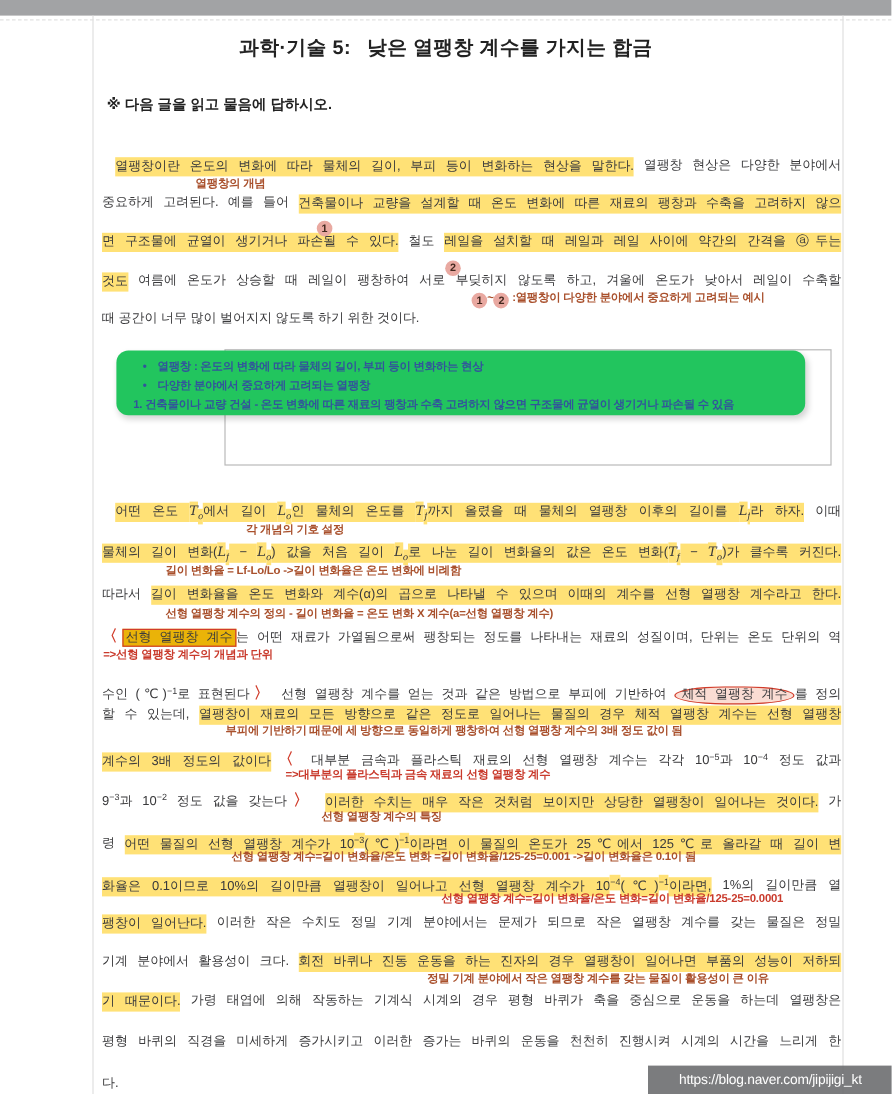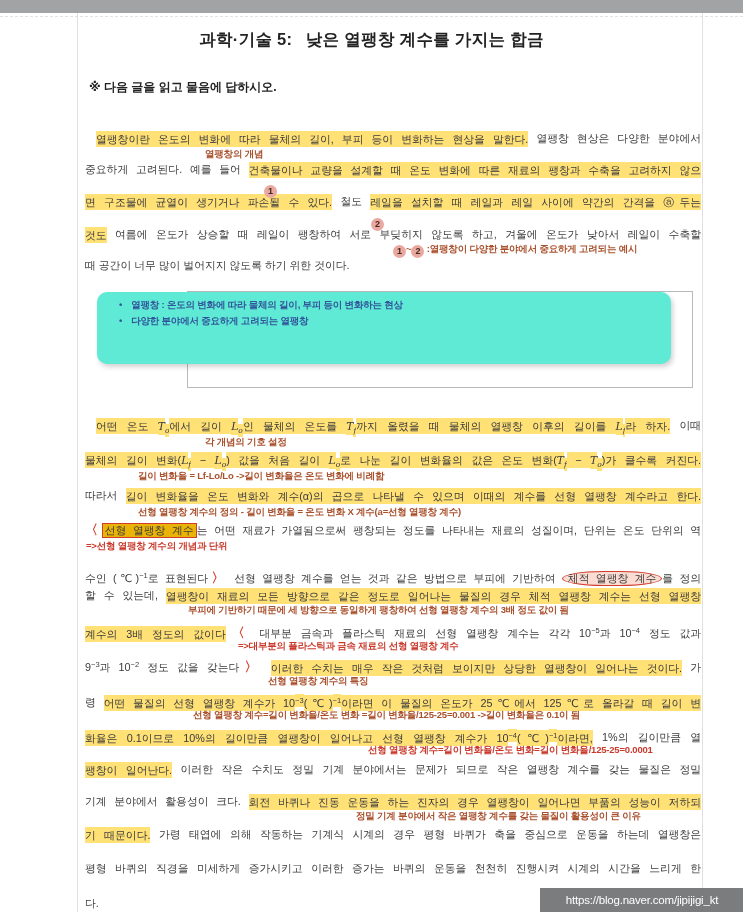--- a/index.html
+++ b/index.html
@@ -38,22 +38,22 @@
 
   
   .bdw{position:absolute;}
   .bd{display:inline-block;width:13px;height:13px;border-radius:50%;background:#e9a9a1;
       color:#43281f;font-size:9px;font-weight:bold;line-height:13px;text-align:center;
       vertical-align:-2px;}
 
   
   .outline-box{position:absolute;left:187px;top:291px;width:504px;height:95px;
       border:1px solid #b9b9b9;background:#fff;}
-  .summary-box{position:absolute;left:97px;top:292px;width:574px;height:72px;
-      background:#5eead4;border-radius:10px;box-shadow:2px 3px 5px rgba(0,0,0,.18);}
+  .summary-box{position:absolute;left:97px;top:292px;width:574px;height:54px;
+      background:#22c55e;border-radius:10px;box-shadow:2px 3px 5px rgba(0,0,0,.18);}
   .sbl{position:absolute;left:14px;font-size:9.5px;font-weight:bold;color:#32549b;
       white-space:nowrap;letter-spacing:-.2px;}
   .sbl.bullet{left:22px;}
 
   .watermark{position:absolute;left:540px;top:888px;width:204px;height:24px;
       background:rgba(105,106,108,.88);color:#fff;font-size:11.5px;
       display:flex;align-items:center;justify-content:center;letter-spacing:-.2px;text-align:right;}
 </style>
 </head>
 <body>
@@ -63,20 +63,21 @@
 <div class="pb left"></div>
 <div class="pb right"></div>
 
 <div class="doc-title">과학·기술 5:  낮은 열팽창 계수를 가지는 합금</div>
 <div class="instruction">※ 다음 글을 읽고 물음에 답하시오.</div>
 
 <div class="outline-box"></div>
 <div class="summary-box">
     <div class="sbl bullet" style="top: 7px;"><span>•  열팽창 : 온도의 변화에 따라 물체의 길이, 부피 등이 변화하는 현상</span></div>
     <div class="sbl bullet" style="top: 23px;"><span>•  다양한 분야에서 중요하게 고려되는 열팽창</span></div>
+    <div class="sbl" style="top: 39px;"><span>1. 건축물이나 교량 건설 - 온도 변화에 따른 재료의 팽창과 수축 고려하지 않으면 구조물에 균열이 생기거나 파손될 수 있음</span></div>
   </div>
 
 <div>
     <div class="tl ind" style="top: 131px;"><span class="hl">열팽창이란 온도의 변화에 따라 물체의 길이, 부피 등이 변화하는 현상을 말한다.</span><span> 열팽창 현상은 다양한 분야에서</span></div>
     <div class="tl" style="top: 162px;"><span>중요하게 고려된다. 예를 들어 </span><span class="hl">건축물이나 교량을 설계할 때 온도 변화에 따른 재료의 팽창과 수축을 고려하지 않으</span></div>
     <div class="tl" style="top: 194px;"><span class="hl">면 구조물에 균열이 생기거나 파손될 수 있다.</span><span> 철도 </span><span class="hl">레일을 설치할 때 레일과 레일 사이에 약간의 간격을 ⓐ두는</span></div>
     <div class="tl" style="top: 227px;"><span class="hl">것도</span><span> 여름에 온도가 상승할 때 레일이 팽창하여 서로 부딪히지 않도록 하고, 겨울에 온도가 낮아서 레일이 수축할</span></div>
     <div class="tl nj" style="top: 258px;"><span>때 공간이 너무 많이 벌어지지 않도록 하기 위한 것이다.</span></div>
     <div class="tl ind" style="top: 418px;"><span class="hl">어떤 온도 </span><span class="hl m">T</span><span class="hl m sub">o</span><span class="hl">에서 길이 </span><span class="hl m">L</span><span class="hl m sub">o</span><span class="hl">인 물체의 온도를 </span><span class="hl m">T</span><span class="hl m sub">f</span><span class="hl">까지 올렸을 때 물체의 열팽창 이후의 길이를 </span><span class="hl m">L</span><span class="hl m sub">f</span><span class="hl">라 하자.</span><span> 이때</span></div>
     <div class="tl" style="top: 452px;"><span class="hl">물체의 길이 변화(</span><span class="hl m">L</span><span class="hl m sub">f</span><span class="hl"> − </span><span class="hl m">L</span><span class="hl m sub">o</span><span class="hl">) 값을 처음 길이 </span><span class="hl m">L</span><span class="hl m sub">o</span><span class="hl">로 나눈 길이 변화율의 값은 온도 변화(</span><span class="hl m">T</span><span class="hl m sub">f</span><span class="hl"> − </span><span class="hl m">T</span><span class="hl m sub">o</span><span class="hl">)가 클수록 커진다.</span></div>
@@ -86,21 +87,21 @@
     <div class="tl" style="top: 588px;"><span>할 수 있는데, </span><span class="hl">열팽창이 재료의 모든 방향으로 같은 정도로 일어나는 물질의 경우 체적 열팽창 계수는 선형 열팽창</span></div>
     <div class="tl" style="top: 623px;"><span class="hl">계수의 3배 정도의 값이다</span><span class="rk">〈</span><span> 대부분 금속과 플라스틱 재료의 선형 열팽창 계수는 각각 10</span><span class="sup">−5</span><span>과 10</span><span class="sup">−4</span><span> 정도 값과</span></div>
     <div class="tl" style="top: 657px;"><span>9</span><span class="sup">−3</span><span>과 10</span><span class="sup">−2</span><span> 정도 값을 갖는다</span><span class="rk">〉</span><span> </span><span class="hl">이러한 수치는 매우 작은 것처럼 보이지만 상당한 열팽창이 일어나는 것이다.</span><span> 가</span></div>
     <div class="tl" style="top: 692px;"><span>령 </span><span class="hl">어떤 물질의 선형 열팽창 계수가 10</span><span class="hl sup">−3</span><span class="hl">(℃)</span><span class="hl sup">−1</span><span class="hl">이라면 이 물질의 온도가 25℃에서 125℃로 올라갈 때 길이 변</span></div>
     <div class="tl" style="top: 727px;"><span class="hl">화율은 0.1이므로 10%의 길이만큼 열팽창이 일어나고 선형 열팽창 계수가 10</span><span class="hl sup">−4</span><span class="hl">(℃)</span><span class="hl sup">−1</span><span class="hl">이라면,</span><span> 1%의 길이만큼 열</span></div>
     <div class="tl" style="top: 762px;"><span class="hl">팽창이 일어난다.</span><span> 이러한 작은 수치도 정밀 기계 분야에서는 문제가 되므로 작은 열팽창 계수를 갖는 물질은 정밀</span></div>
     <div class="tl" style="top: 794px;"><span>기계 분야에서 활용성이 크다. </span><span class="hl">회전 바퀴나 진동 운동을 하는 진자의 경우 열팽창이 일어나면 부품의 성능이 저하되</span></div>
     <div class="tl" style="top: 827px;"><span class="hl">기 때문이다.</span><span> 가령 태엽에 의해 작동하는 기계식 시계의 경우 평형 바퀴가 축을 중심으로 운동을 하는데 열팽창은</span></div>
     <div class="tl" style="top: 861px;"><span>평형 바퀴의 직경을 미세하게 증가시키고 이러한 증가는 바퀴의 운동을 천천히 진행시켜 시계의 시간을 느리게 한</span></div>
     <div class="tl nj" style="top: 896px;"><span>다.</span></div>
-    <div class="ann" style="top: 148px; left: 163px; margin-left: 42px;"><span>열팽창의 개념</span></div>
+    <div class="ann" style="top: 148px; left: 163px;"><span>열팽창의 개념</span></div>
     <div class="ann" style="top: 243px; left: 393px;"><span class="bd">1</span><span>~</span><span class="bd">2</span><span> :열팽창이 다양한 분야에서 중요하게 고려되는 예시</span></div>
     <div class="ann" style="top: 436px; left: 205px;"><span>각 개념의 기호 설정</span></div>
     <div class="ann" style="top: 470px; left: 138px;"><span>길이 변화율 = Lf-Lo/Lo -&gt;길이 변화율은 온도 변화에 비례함</span></div>
     <div class="ann" style="top: 506px; left: 138px;"><span>선형 열팽창 계수의 정의 - 길이 변화율 = 온도 변화 X 계수(a=선형 열팽창 계수)</span></div>
     <div class="ann red" style="top: 540px; left: 86px;"><span>=&gt;선형 열팽창 계수의 개념과 단위</span></div>
     <div class="ann" style="top: 604px; left: 188px; text-align: right;"><span>부피에 기반하기 때문에 세 방향으로 동일하게 팽창하여 선형 열팽창 계수의 3배 정도 값이 됨</span></div>
     <div class="ann red" style="top: 640px; left: 238px;"><span>=&gt;대부분의 플라스틱과 금속 재료의 선형 열팽창 계수</span></div>
     <div class="ann" style="top: 675px; left: 268px;"><span>선형 열팽창 계수의 특징</span></div>
     <div class="ann" style="top: 709px; left: 193px;"><span>선형 열팽창 계수=길이 변화율/온도 변화 =길이 변화율/125-25=0.001  -&gt;길이 변화율은 0.1이 됨</span></div>
     <div class="ann red" style="top: 744px; left: 368px;"><span>선형 열팽창 계수=길이 변화율/온도 변화=길이 변화율/125-25=0.0001</span></div>

